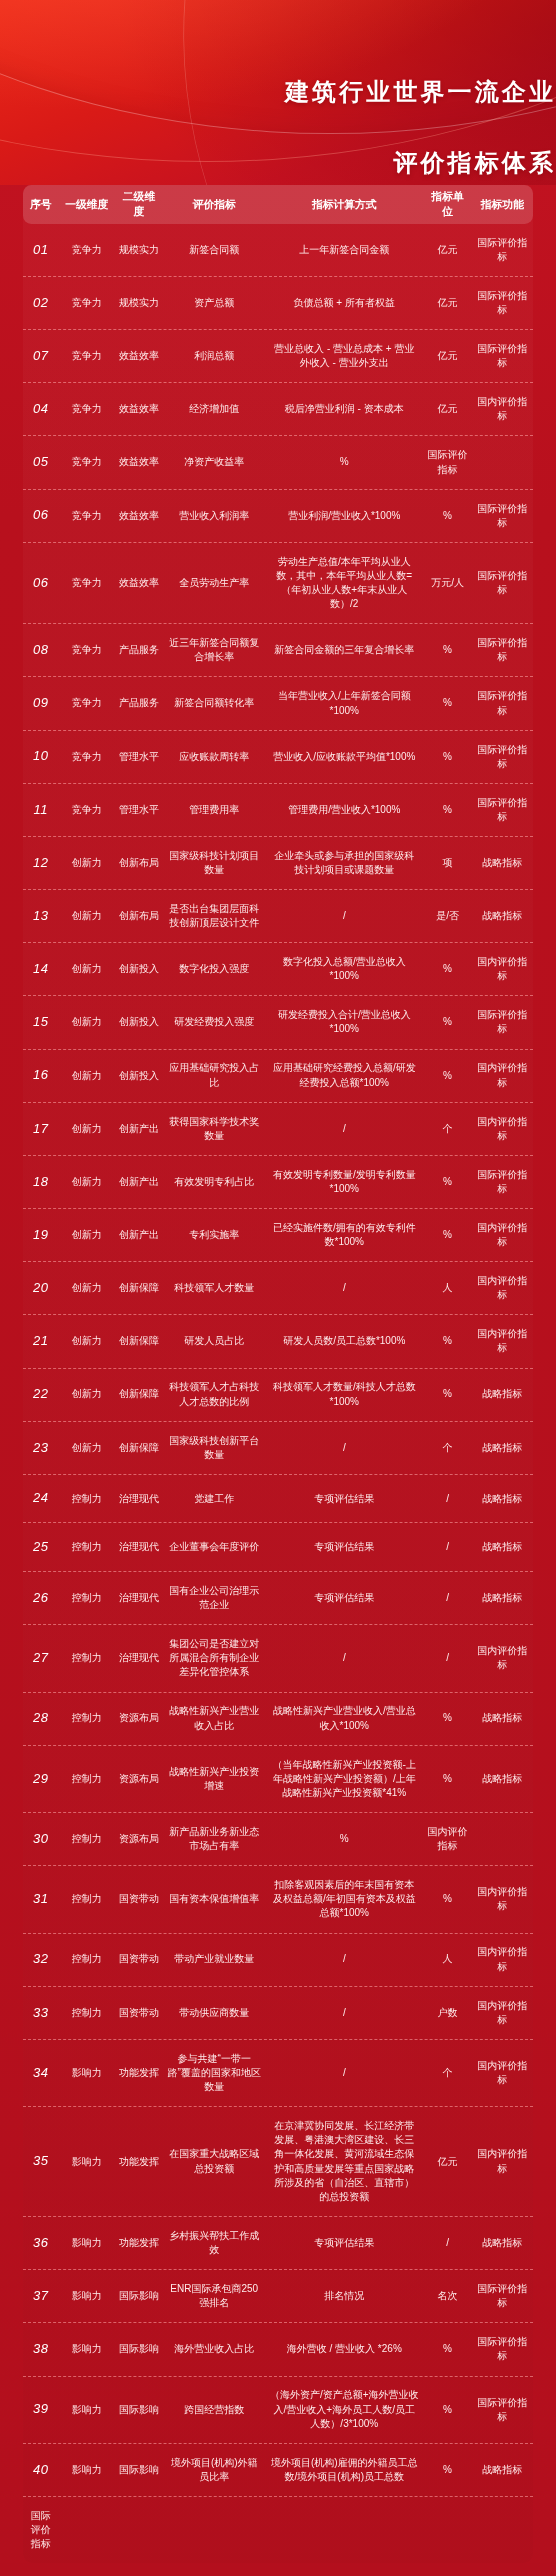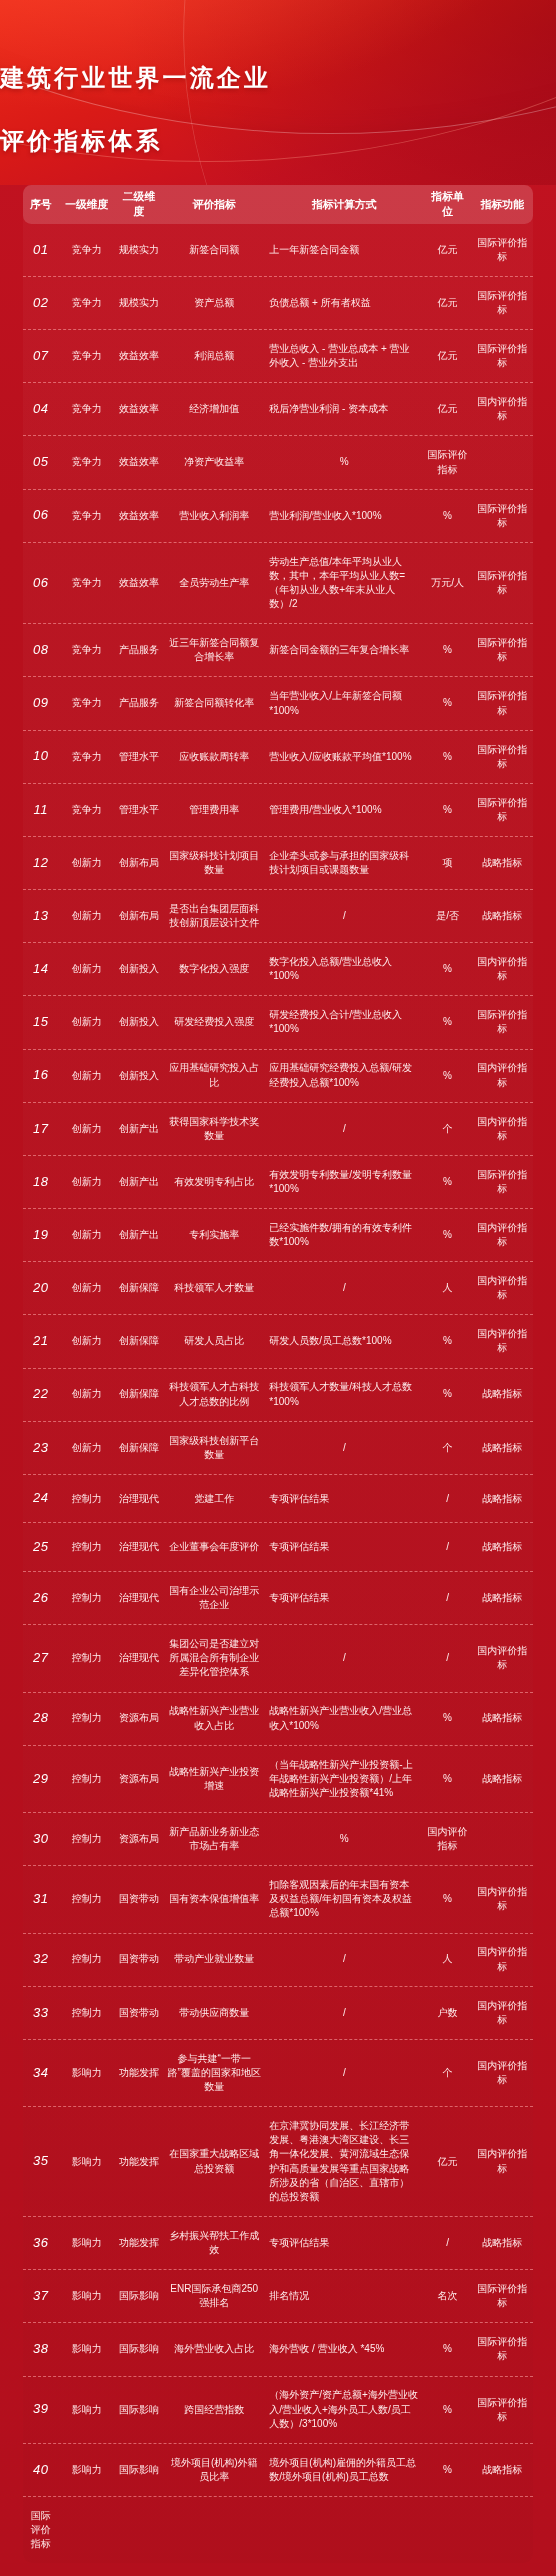--- a/index.html
+++ b/index.html
@@ -20,26 +20,26 @@
       linear-gradient(160deg,#ee2a18 0%,#d91a17 38%,#c51120 72%,#bb0f1e 100%);
   }
   .swoosh{position:absolute;border-radius:50%;pointer-events:none;}
   .swoosh.s1{width:1236px;height:773px;left:-289px;top:-641px;
     border:1.5px solid rgba(255,255,255,.28);
     box-shadow:0 11.3px 31px rgba(120,0,5,.35) inset;}
   .swoosh.s2{width:1340px;height:876px;left:-464px;top:-716px;
     border:1px solid rgba(255,160,140,.35);}
   .swoosh.s3{width:1133px;height:1030px;left:175px;top:-443px;
     border-left:1px solid rgba(255,210,200,.22);transform:rotate(24deg);}
-  .hero-title{position:absolute;left:0;right:0;top:62px;text-align:left;}
+  .hero-title{position:absolute;left:0;right:0;top:76px;text-align:right;}
   .hero-title .t1,.hero-title .t2{
     font-size:24px;font-weight:bold;letter-spacing:3.1px;color:#ffffff;
     text-shadow:0 1.5px 4.1px rgba(110,0,8,.4);
   }
-  .hero-title .t2{margin-top:31px;}
+  .hero-title .t2{margin-top:39px;}
   
   .panel{
     margin:0 23px 15.5px 23px;position:relative;
     background:linear-gradient(180deg,rgba(255,255,255,.03),rgba(0,0,0,.02));
     border-radius:9.3px;
   }
   .grid-row{
     display:grid;
     grid-template-columns:7% 11% 9.5% 20% 31% 9.5% 12%;
     align-items:center;
@@ -57,21 +57,21 @@
     text-align:center;line-height:1.42;font-size:10px;color:#ffecec;
     word-break:break-word;
   }
   .thead .cell{font-size:10.8px;color:#ffffff;}
   .row{
     border-bottom:1px dashed rgba(255,170,170,.55);
     padding:8.8px 0;
     min-height:30px;
   }
   .row:last-child{border-bottom:none;}
-  .cell.formula{text-align:left;}
+  .cell.formula{text-align:center;}
   .cell.formula.slash{text-align:center;}
   .cell.no{font-size:13px;color:#ffffff;letter-spacing:0.5px;font-style:italic;}
 </style>
 </head>
 <body>
 
 <div class="page">
 
   <div class="hero">
     <div class="swoosh s1"></div>
@@ -425,21 +425,21 @@
     <div class="cell">ENR国际承包商250强排名</div>
     <div class="cell formula">排名情况</div>
     <div class="cell">名次</div>
     <div class="cell">国际评价指标</div>
   </div>
         <div class="grid-row row">
     <div class="cell no">38</div>
     <div class="cell">影响力</div>
     <div class="cell">国际影响</div>
     <div class="cell">海外营业收入占比</div>
-    <div class="cell formula">海外营收 / 营业收入 *45%</div>
+    <div class="cell formula">海外营收 / 营业收入 *26%</div>
     <div class="cell">%</div>
     <div class="cell">国际评价指标</div>
   </div>
         <div class="grid-row row">
     <div class="cell no">39</div>
     <div class="cell">影响力</div>
     <div class="cell">国际影响</div>
     <div class="cell">跨国经营指数</div>
     <div class="cell formula">（海外资产/资产总额+海外营业收入/营业收入+海外员工人数/员工人数）/3*100%</div>
     <div class="cell">%</div>

